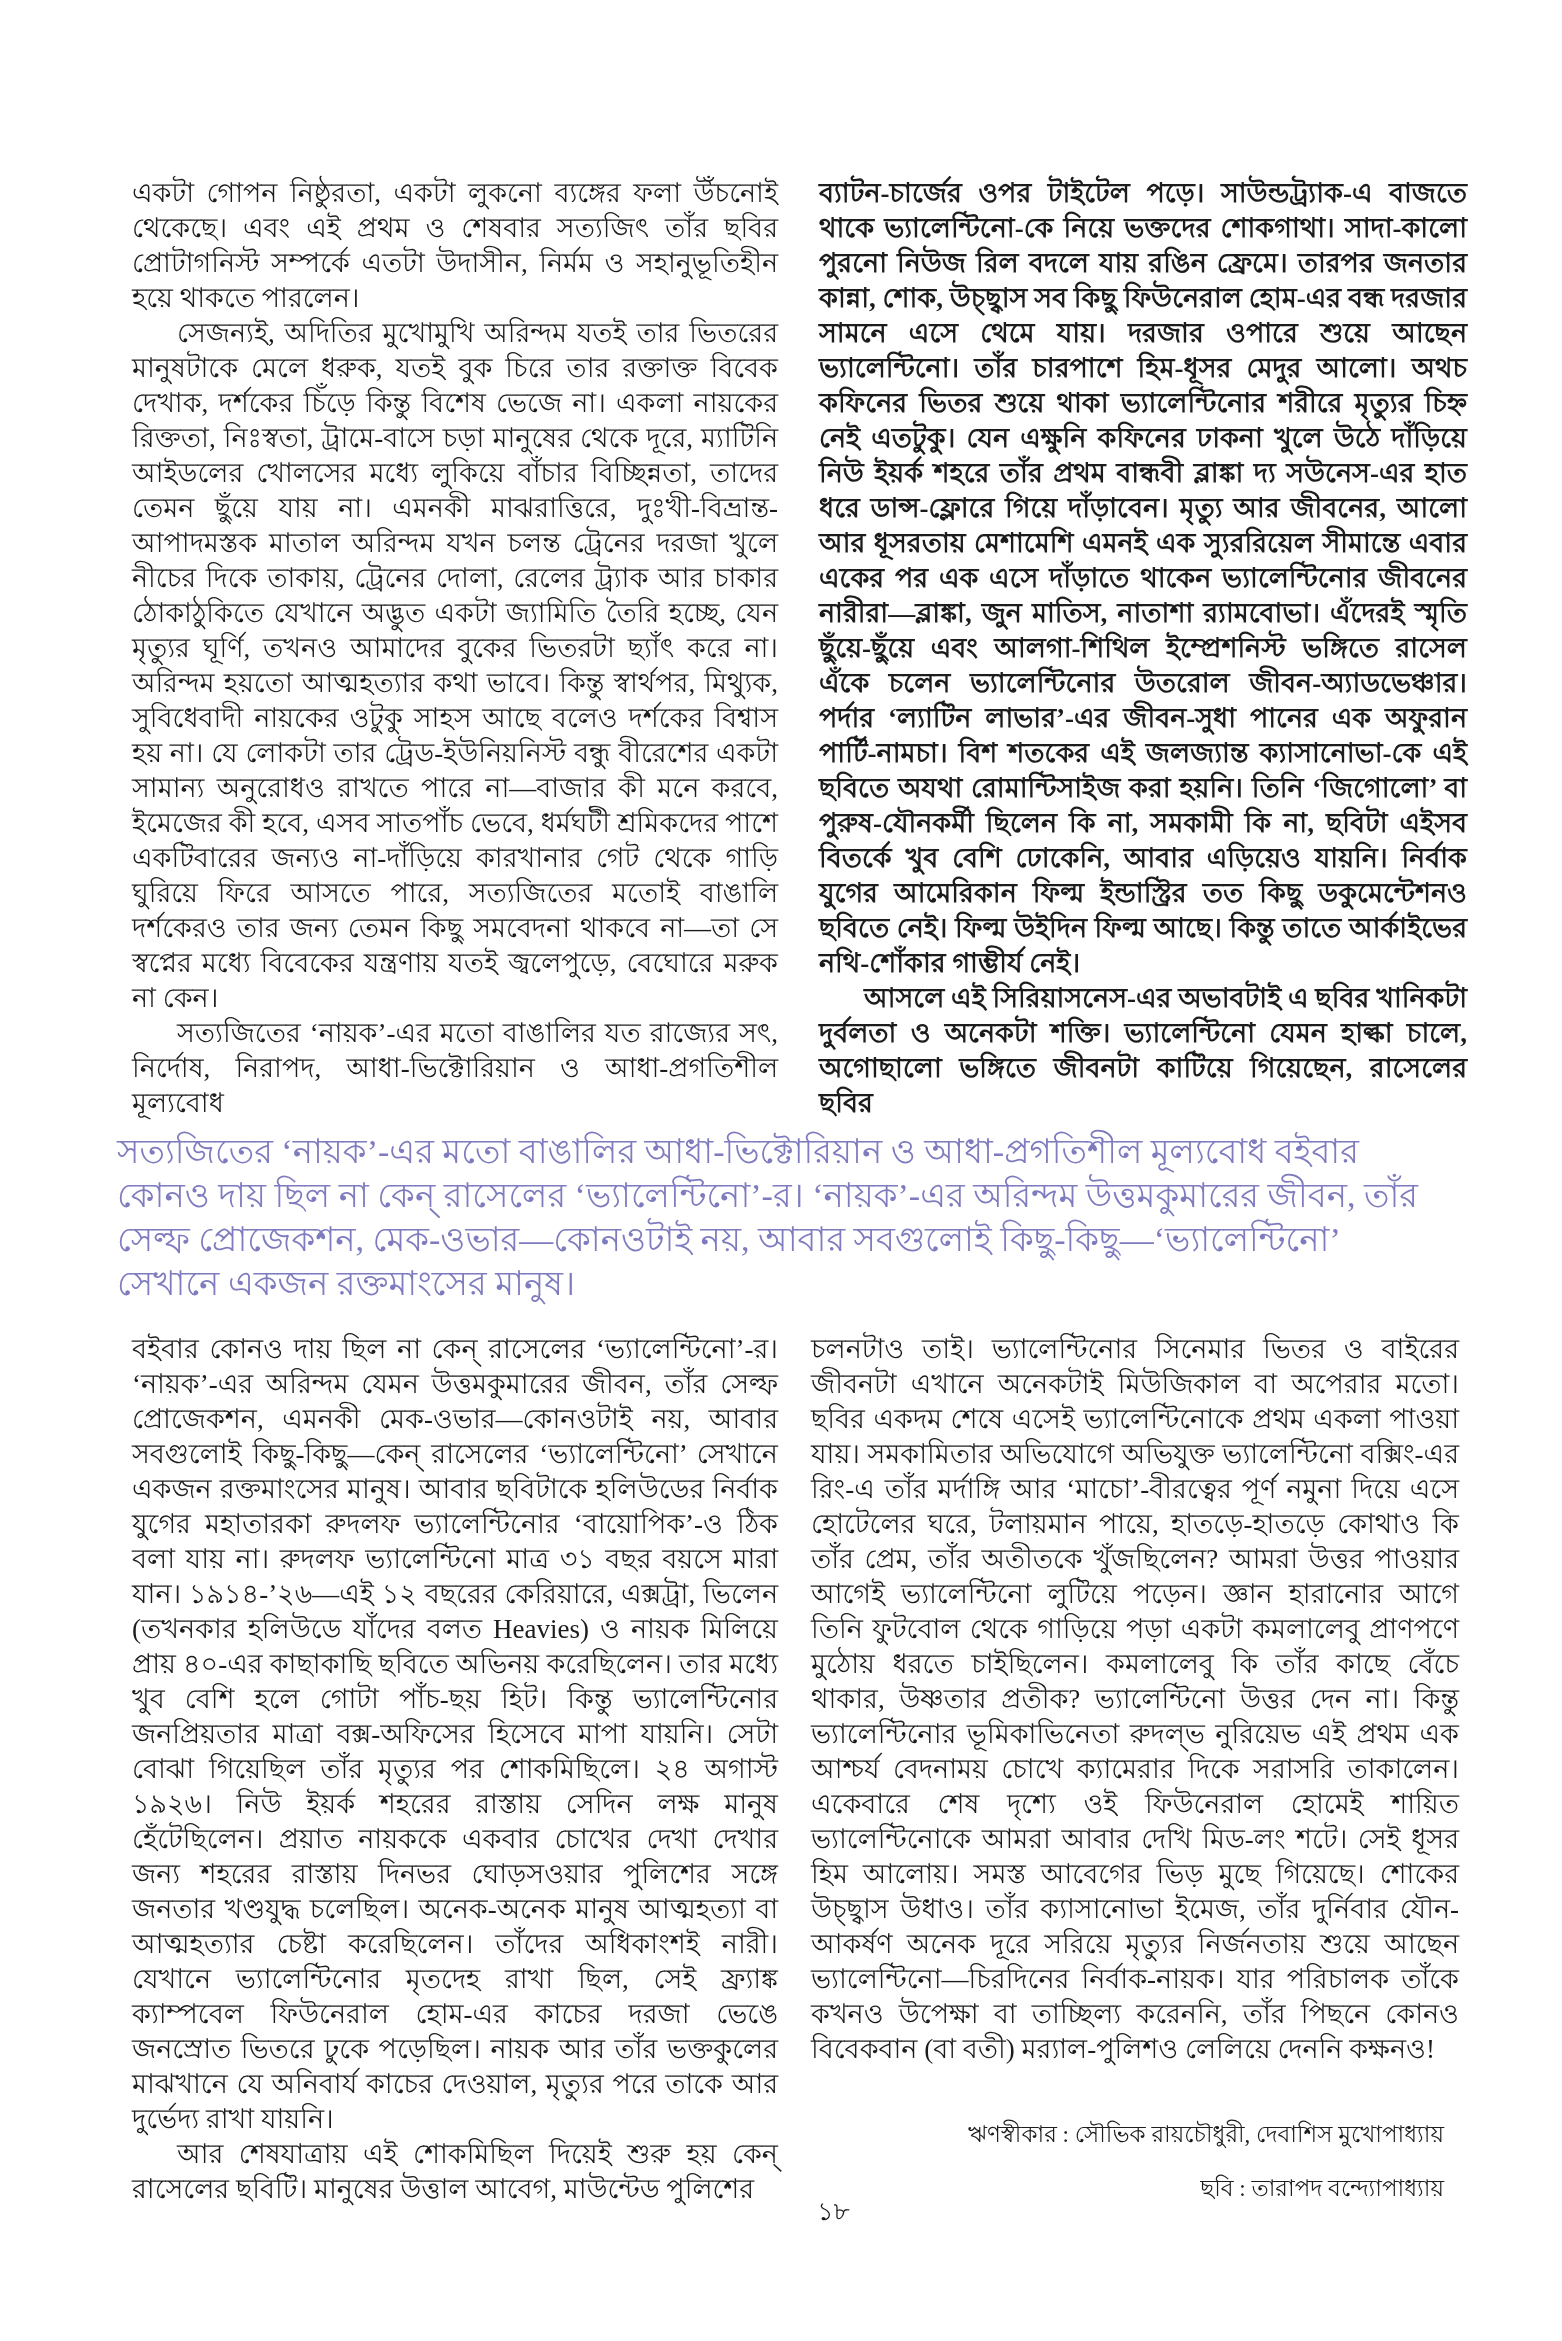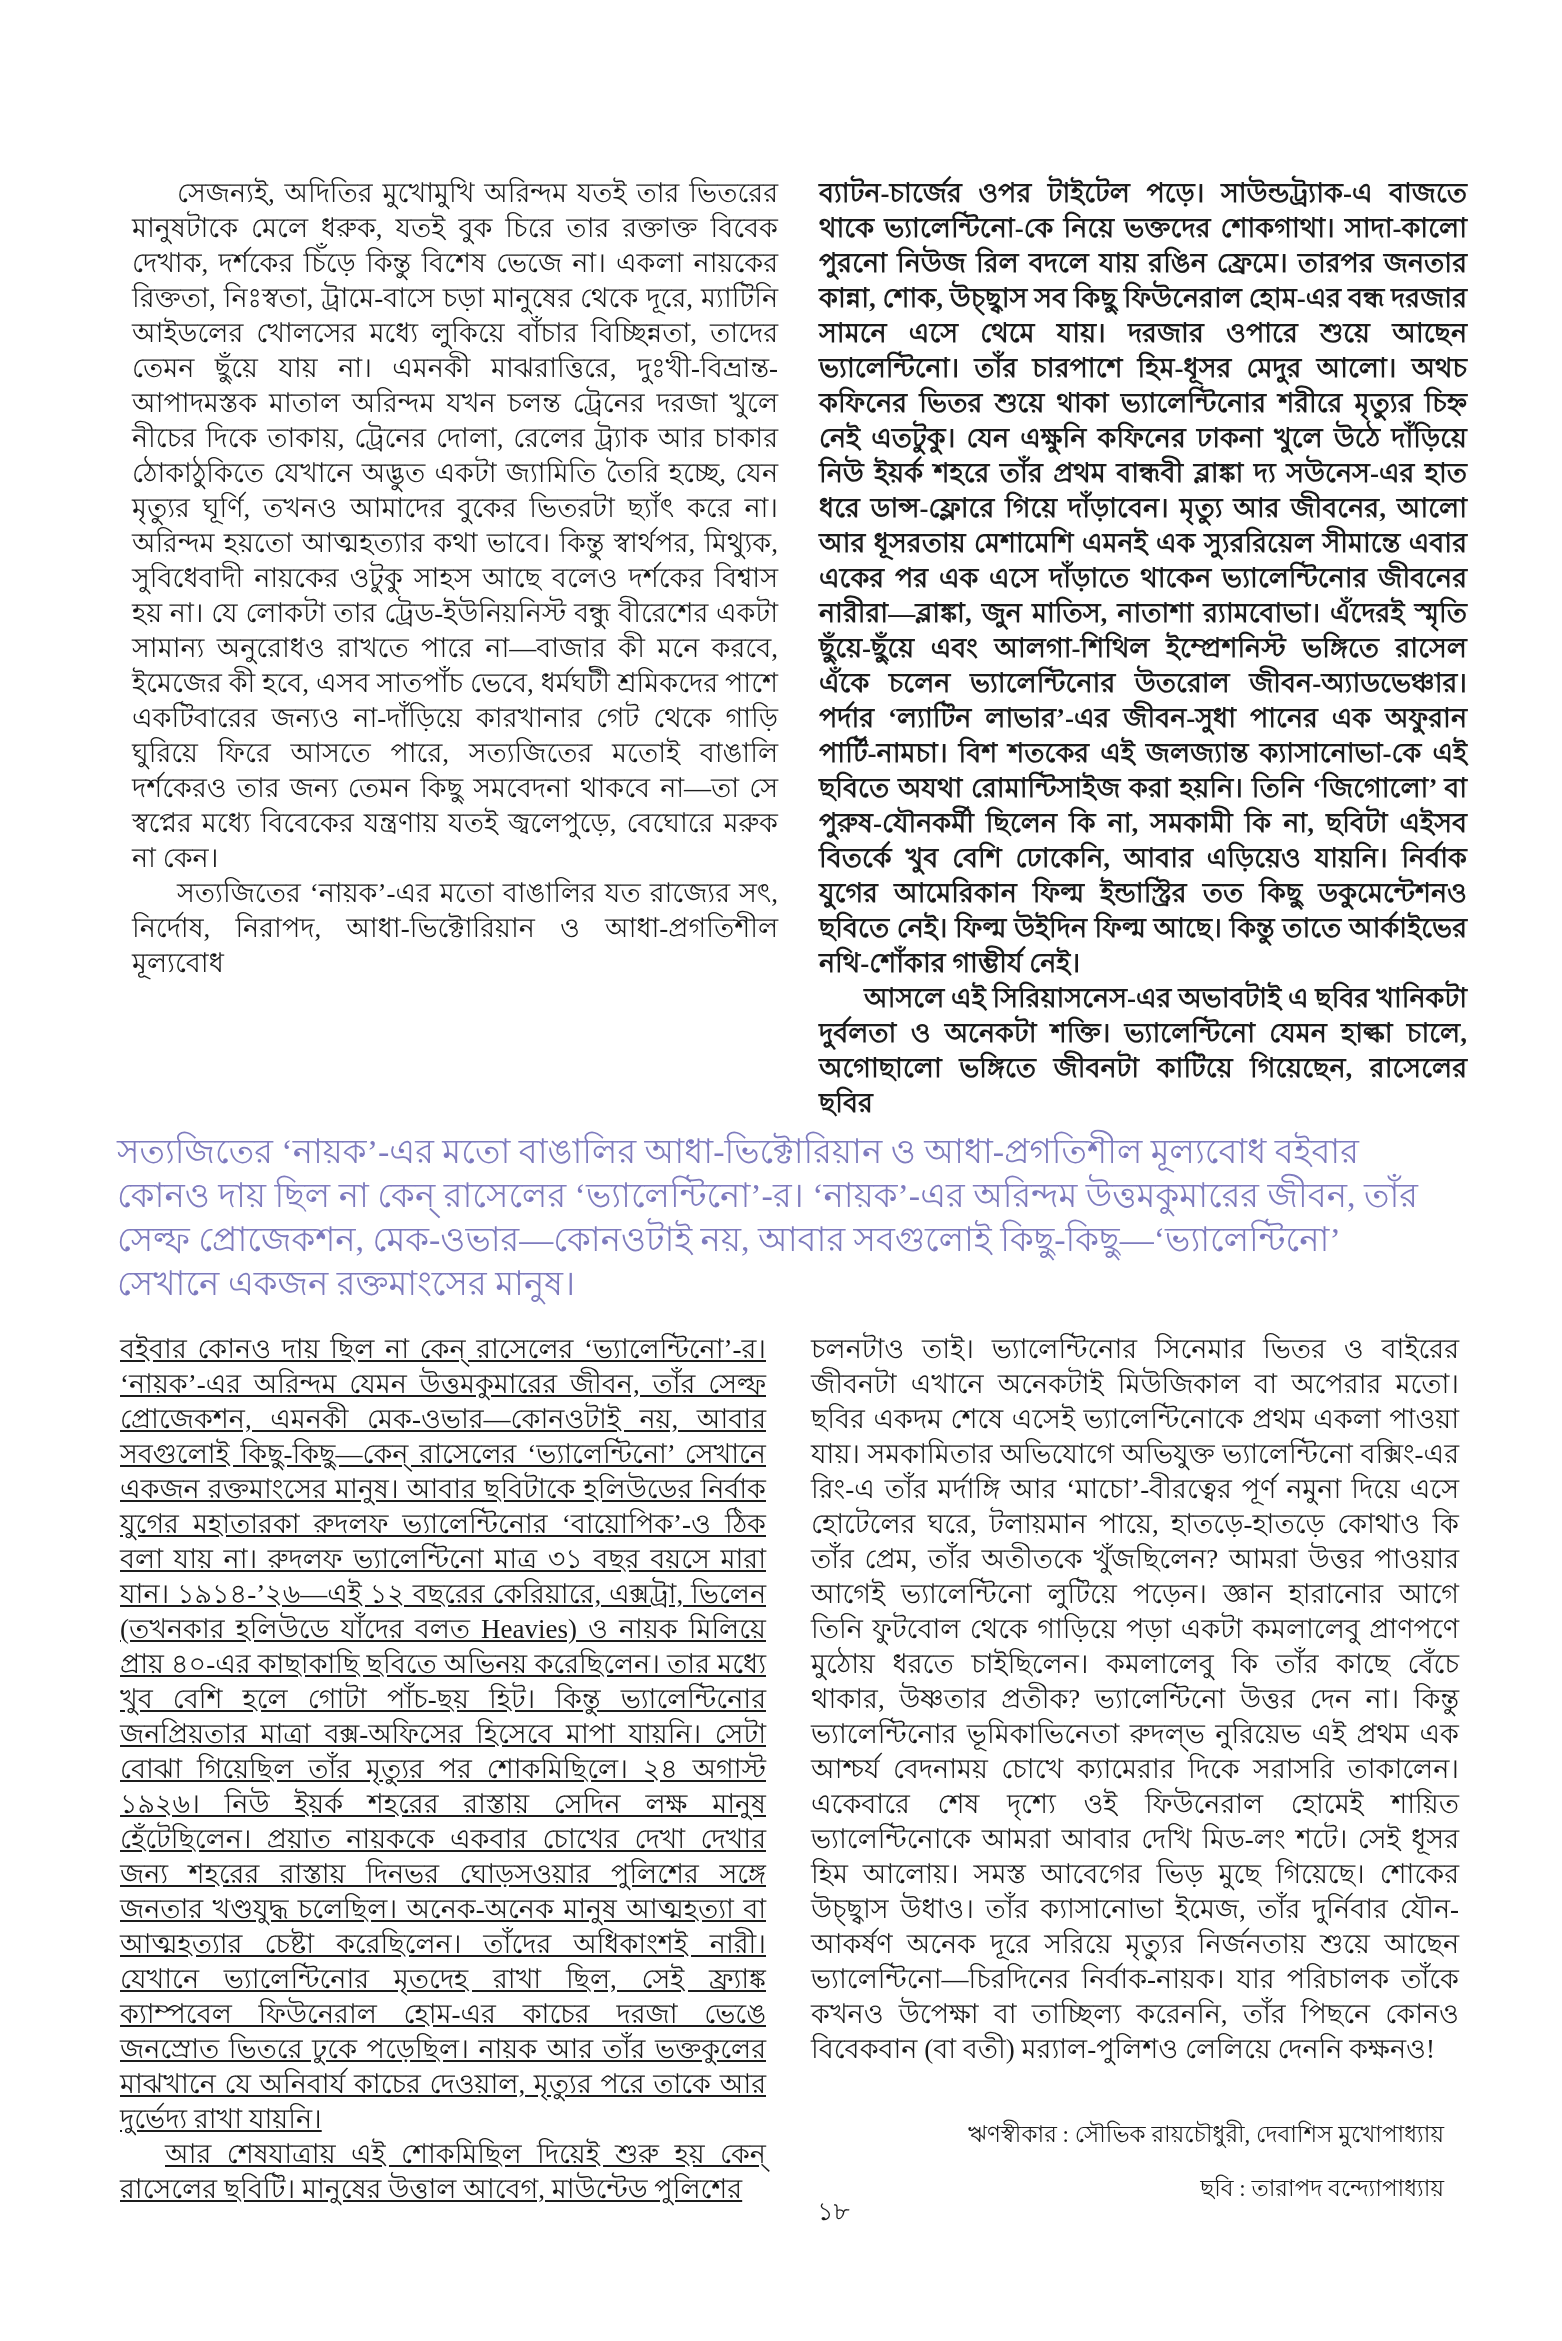--- a/index.html
+++ b/index.html
@@ -24,21 +24,21 @@
   }
   .col p {
     margin: 0;
     padding: 0;
   }
   .col p.indent {
     text-indent: 45px;
   }
   #col-left-top    { left: 132px;  top: 176px;  width: 646px;  height: 914px; }
   #col-right-top   { left: 819px; top: 176px;  width: 648px;  height: 914px; font-weight: bold; }
-  #col-left-bottom { left: 120px;  top: 1332px; width: 646px;  height: 859px; text-decoration: underline; }
+  #col-left-bottom { left: 132px;  top: 1332px; width: 646px;  height: 859px; }
   #col-right-bottom{ left: 811px; top: 1332px; width: 648px;  height: 763px;  }
 
   .pullquote {
     position: absolute;
     left: 117px;
     top: 1130px;
     width: 1329px;
     text-align: left;
     font-size: 34px;
     line-height: 44px;
@@ -69,20 +69,21 @@
     line-height: 28px;
     margin-left: 44px;
   }
 </style>
 </head>
 <body>
 
 <div class="page" style="color: rgb(28, 28, 28); background: rgb(255, 255, 255);">
 
   <div class="col" id="col-left-top">
+    <p>একটা গোপন নিষ্ঠুরতা, একটা লুকনো ব্যঙ্গের ফলা উঁচনোই থেকেছে। এবং এই প্রথম ও শেষবার সত্যজিৎ তাঁর ছবির প্রোটাগনিস্ট সম্পর্কে এতটা উদাসীন, নির্মম ও সহানুভূতিহীন হয়ে থাকতে পারলেন।</p>
     <p class="indent">সেজন্যই, অদিতির মুখোমুখি অরিন্দম যতই তার ভিতরের মানুষটাকে মেলে ধরুক, যতই বুক চিরে তার রক্তাক্ত বিবেক দেখাক, দর্শকের চিঁড়ে কিন্তু বিশেষ ভেজে না। একলা নায়কের রিক্ততা, নিঃস্বতা, ট্রামে-বাসে চড়া মানুষের থেকে দূরে, ম্যাটিনি আইডলের খোলসের মধ্যে লুকিয়ে বাঁচার বিচ্ছিন্নতা, তাদের তেমন ছুঁয়ে যায় না। এমনকী মাঝরাত্তিরে, দুঃখী-বিভ্রান্ত-আপাদমস্তক মাতাল অরিন্দম যখন চলন্ত ট্রেনের দরজা খুলে নীচের দিকে তাকায়, ট্রেনের দোলা, রেলের ট্র্যাক আর চাকার ঠোকাঠুকিতে যেখানে অদ্ভুত একটা জ্যামিতি তৈরি হচ্ছে, যেন মৃত্যুর ঘূর্ণি, তখনও আমাদের বুকের ভিতরটা ছ্যাঁৎ করে না। অরিন্দম হয়তো আত্মহত্যার কথা ভাবে। কিন্তু স্বার্থপর, মিথ্যুক, সুবিধেবাদী নায়কের ওটুকু সাহস আছে বলেও দর্শকের বিশ্বাস হয় না। যে লোকটা তার ট্রেড-ইউনিয়নিস্ট বন্ধু বীরেশের একটা সামান্য অনুরোধও রাখতে পারে না—বাজার কী মনে করবে, ইমেজের কী হবে, এসব সাতপাঁচ ভেবে, ধর্মঘটী শ্রমিকদের পাশে একটিবারের জন্যও না-দাঁড়িয়ে কারখানার গেট থেকে গাড়ি ঘুরিয়ে ফিরে আসতে পারে, সত্যজিতের মতোই বাঙালি দর্শকেরও তার জন্য তেমন কিছু সমবেদনা থাকবে না—তা সে স্বপ্নের মধ্যে বিবেকের যন্ত্রণায় যতই জ্বলেপুড়ে, বেঘোরে মরুক না কেন।</p>
     <p class="indent">সত্যজিতের ‘নায়ক’-এর মতো বাঙালির যত রাজ্যের সৎ, নির্দোষ, নিরাপদ, আধা-ভিক্টোরিয়ান ও আধা-প্রগতিশীল মূল্যবোধ</p>
   </div>
 
   <div class="col" id="col-right-top">
     <p>ব্যাটন-চার্জের ওপর টাইটেল পড়ে। সাউন্ডট্র্যাক-এ বাজতে থাকে ভ্যালেন্টিনো-কে নিয়ে ভক্তদের শোকগাথা। সাদা-কালো পুরনো নিউজ রিল বদলে যায় রঙিন ফ্রেমে। তারপর জনতার কান্না, শোক, উচ্ছ্বাস সব কিছু ফিউনেরাল হোম-এর বন্ধ দরজার সামনে এসে থেমে যায়। দরজার ওপারে শুয়ে আছেন ভ্যালেন্টিনো। তাঁর চারপাশে হিম-ধূসর মেদুর আলো। অথচ কফিনের ভিতর শুয়ে থাকা ভ্যালেন্টিনোর শরীরে মৃত্যুর চিহ্ন নেই এতটুকু। যেন এক্ষুনি কফিনের ঢাকনা খুলে উঠে দাঁড়িয়ে নিউ ইয়র্ক শহরে তাঁর প্রথম বান্ধবী ব্লাঙ্কা দ্য সউনেস-এর হাত ধরে ডান্স-ফ্লোরে গিয়ে দাঁড়াবেন। মৃত্যু আর জীবনের, আলো আর ধূসরতায় মেশামেশি এমনই এক স্যুররিয়েল সীমান্তে এবার একের পর এক এসে দাঁড়াতে থাকেন ভ্যালেন্টিনোর জীবনের নারীরা—ব্লাঙ্কা, জুন মাতিস, নাতাশা র‍্যামবোভা। এঁদেরই স্মৃতি ছুঁয়ে-ছুঁয়ে এবং আলগা-শিথিল ইম্প্রেশনিস্ট ভঙ্গিতে রাসেল এঁকে চলেন ভ্যালেন্টিনোর উতরোল জীবন-অ্যাডভেঞ্চার। পর্দার ‘ল্যাটিন লাভার’-এর জীবন-সুধা পানের এক অফুরান পার্টি-নামচা। বিশ শতকের এই জলজ্যান্ত ক্যাসানোভা-কে এই ছবিতে অযথা রোমান্টিসাইজ করা হয়নি। তিনি ‘জিগোলো’ বা পুরুষ-যৌনকর্মী ছিলেন কি না, সমকামী কি না, ছবিটা এইসব বিতর্কে খুব বেশি ঢোকেনি, আবার এড়িয়েও যায়নি। নির্বাক যুগের আমেরিকান ফিল্ম ইন্ডাস্ট্রির তত কিছু ডকুমেন্টেশনও ছবিতে নেই। ফিল্ম উইদিন ফিল্ম আছে। কিন্তু তাতে আর্কাইভের নথি-শোঁকার গাম্ভীর্য নেই।</p>
     <p class="indent">আসলে এই সিরিয়াসনেস-এর অভাবটাই এ ছবির খানিকটা দুর্বলতা ও অনেকটা শক্তি। ভ্যালেন্টিনো যেমন হাল্কা চালে, অগোছালো ভঙ্গিতে জীবনটা কাটিয়ে গিয়েছেন, রাসেলের ছবির</p>
   </div>
 
   <div class="pullquote" style="color: rgb(126, 123, 190);">

